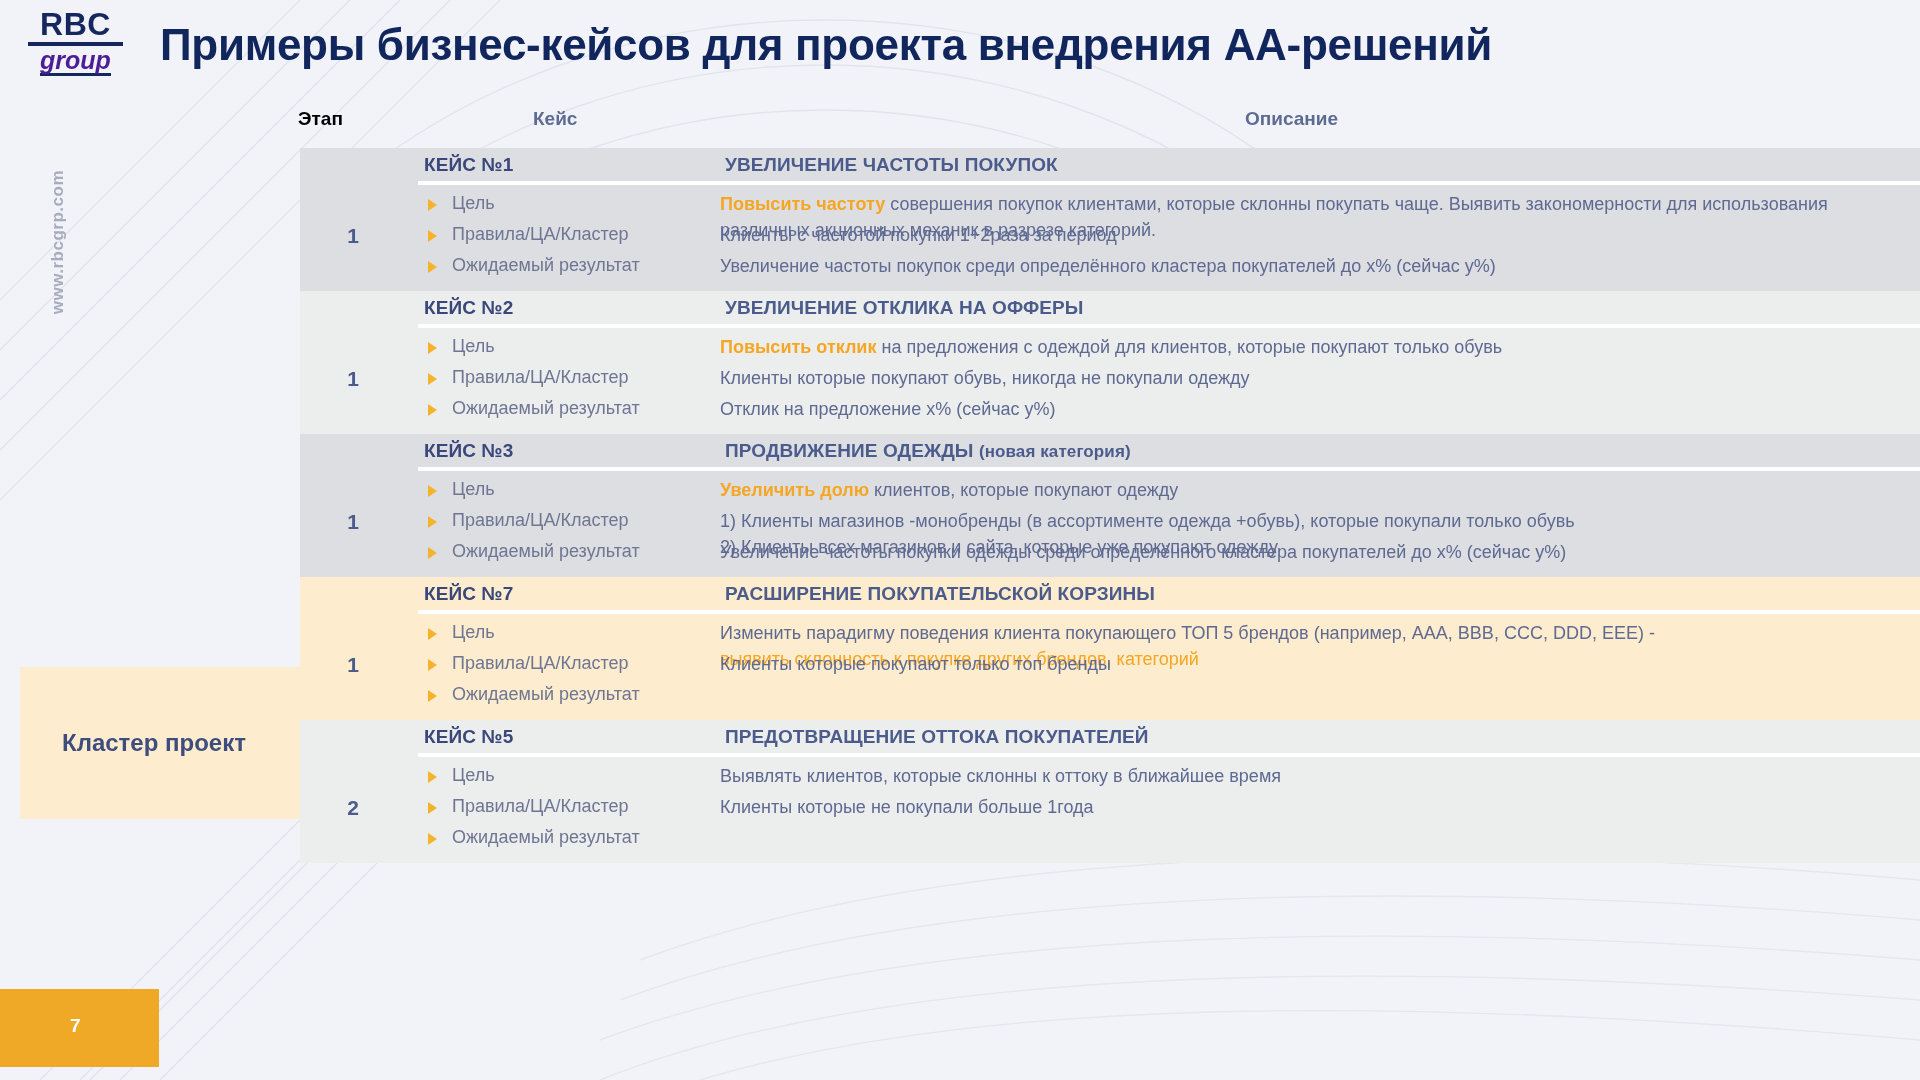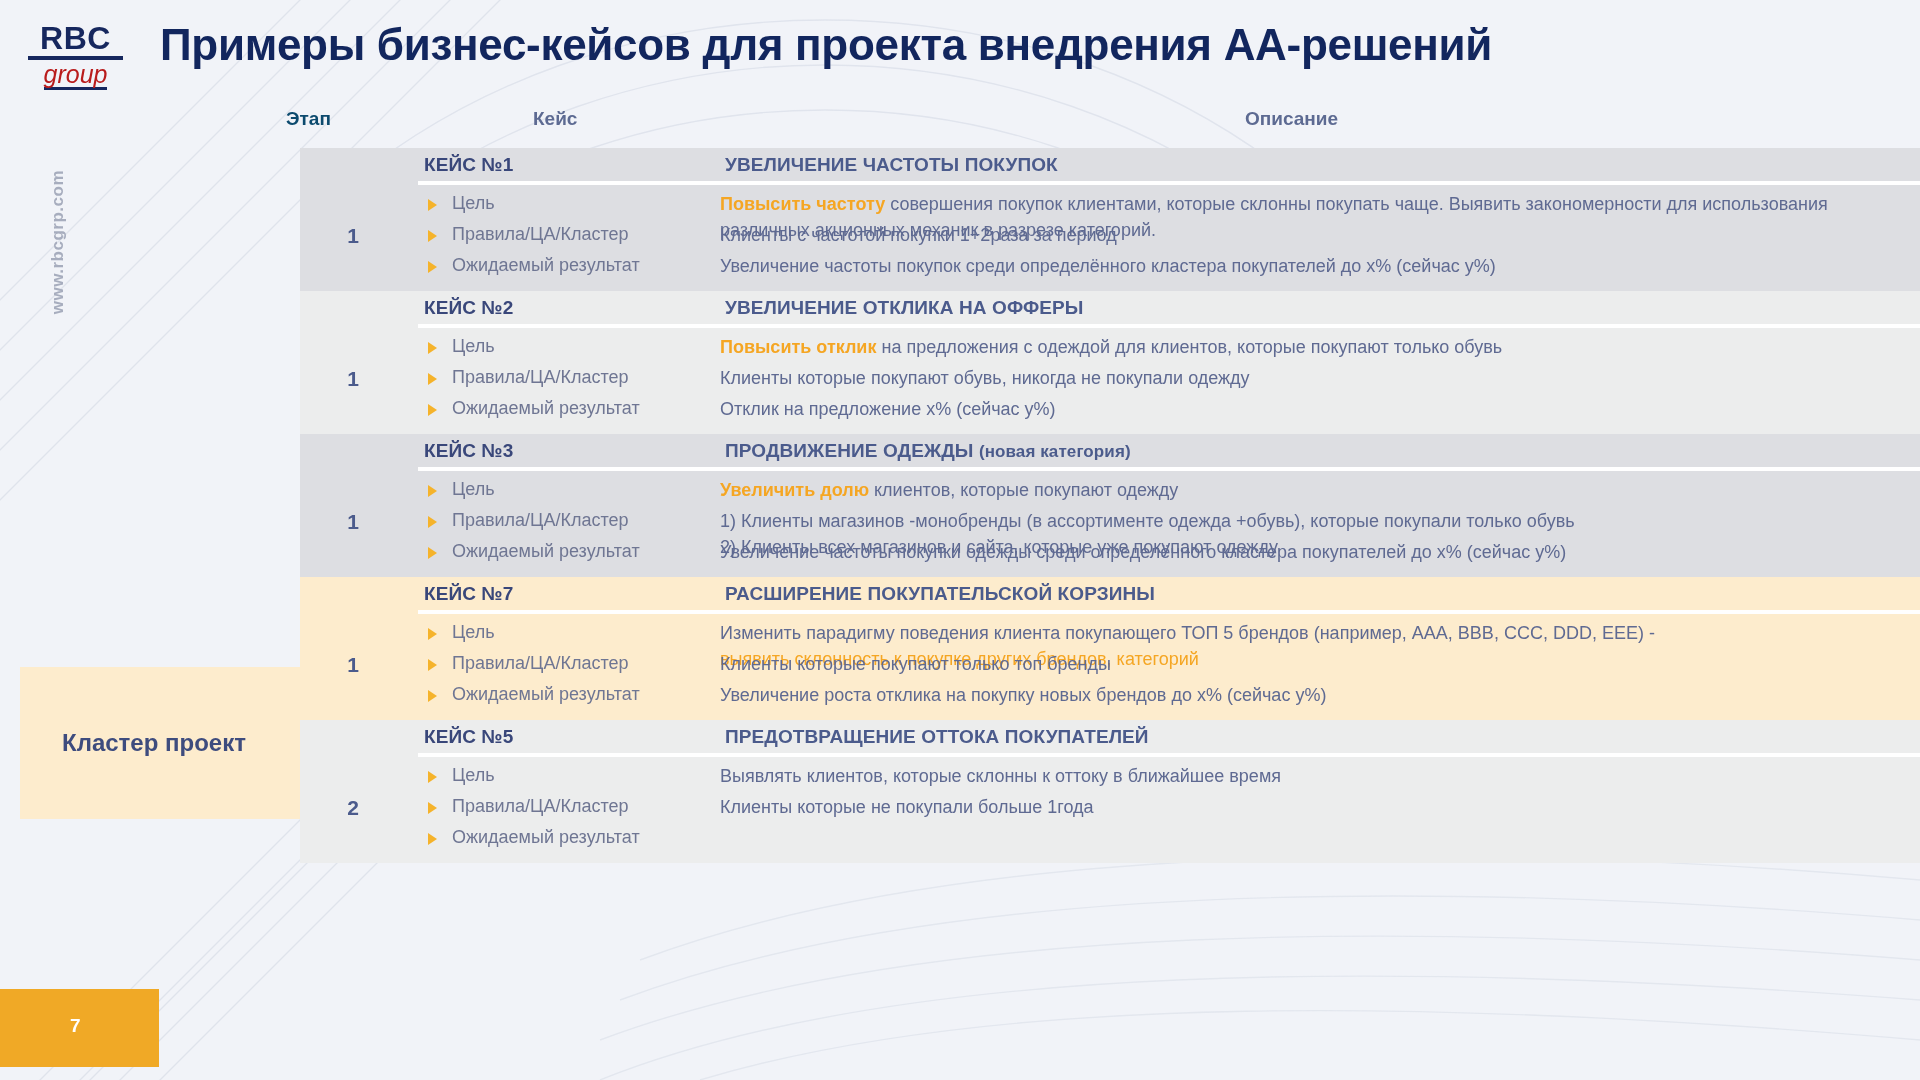--- a/index.html
+++ b/index.html
@@ -12,34 +12,34 @@
   #slide {
     position: relative;
     width: 1920px; height: 1080px;
     background: #f1f3f8;
     overflow: hidden;
   }
   .bg-swirl { position: absolute; inset: 0; pointer-events: none; z-index: 0; }
 
   
   .logo {
-    position: absolute; left: 28px; top: 22px;
+    position: absolute; left: 28px; top: 8px;
     width: 95px; z-index: 5;
     color: #16275e;
   }
   .logo .rbc {
     font-size: 32px; font-weight: bold; letter-spacing: 0.5px;
     line-height: 1.0; color: #16275e;
     border-bottom: 4px solid #16275e;
     padding-bottom: 2px;
     text-align: center;
   }
   .logo .grp {
-    font-size: 25px; font-weight: normal; font-style: italic;
-    line-height: 1.05; color: #b91c1c; text-align: right;
+    font-size: 25px; font-weight: bold; font-style: italic;
+    line-height: 1.05; color: #4c1d95; text-align: right;
     margin-top: 1px;
     border-bottom: 3px solid #16275e;
     display: inline-block;
   }
   .logo .grp-wrap { text-align: center; }
 
   
   .title {
     position: absolute; left: 160px; top: 20px;
     font-size: 44px; font-weight: bold; color: #12265e;
@@ -69,22 +69,22 @@
     position: absolute; left: 70px; top: 26px;
     color: #ffffff; font-size: 19px; font-weight: bold;
   }
 
   
   .tbl-head {
     position: absolute; top: 108px; left: 0; width: 1920px;
     height: 30px; z-index: 4;
   }
   .tbl-head .h-etap {
-    position: absolute; left: 286px; top: 0;
-    font-size: 19px; font-weight: bold; color: #0c4a6e;
+    position: absolute; left: 298px; top: 0;
+    font-size: 19px; font-weight: bold; color: #000000;
   }
   .tbl-head .h-keys {
     position: absolute; left: 533px; top: 0;
     font-size: 19px; font-weight: bold; color: #5d6a92;
   }
   .tbl-head .h-desc {
     position: absolute; left: 1245px; top: 0;
     font-size: 19px; font-weight: bold; color: #5d6a92;
   }
 
@@ -324,21 +324,20 @@
             <div class="rtext">Изменить парадигму поведения клиента покупающего ТОП 5 брендов (например, AAA, BBB, CCC, DDD, EEE) - <br><span class="hl2">выявить склонность к покупке других брендов, категорий</span></div>
           </div>
           <div class="row">
             <div class="arrow"></div>
             <div class="rlabel">Правила/ЦА/Кластер</div>
             <div class="rtext">Клиенты которые покупают только топ бренды</div>
           </div>
           <div class="row">
             <div class="arrow"></div>
             <div class="rlabel">Ожидаемый результат</div>
-            <div class="rtext">Увеличение роста отклика на покупку новых брендов до x% (сейчас y%)</div>
           </div>
         </div>
       </div>
       <div class="case-block shade-b">
         <div class="case-title-row">
           <div class="case-no">КЕЙС №5</div>
           <div class="case-name">ПРЕДОТВРАЩЕНИЕ ОТТОКА ПОКУПАТЕЛЕЙ</div>
         </div>
         <div class="divider-white"></div>
         <div class="rows-area">

